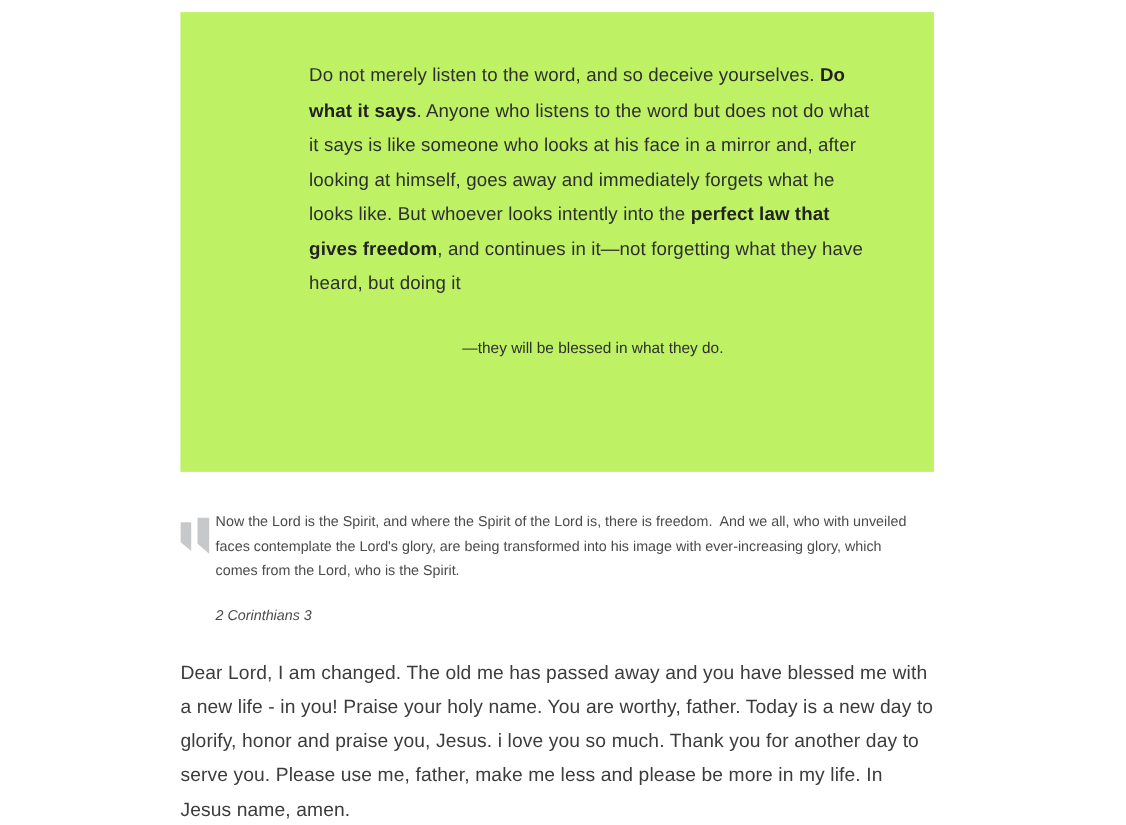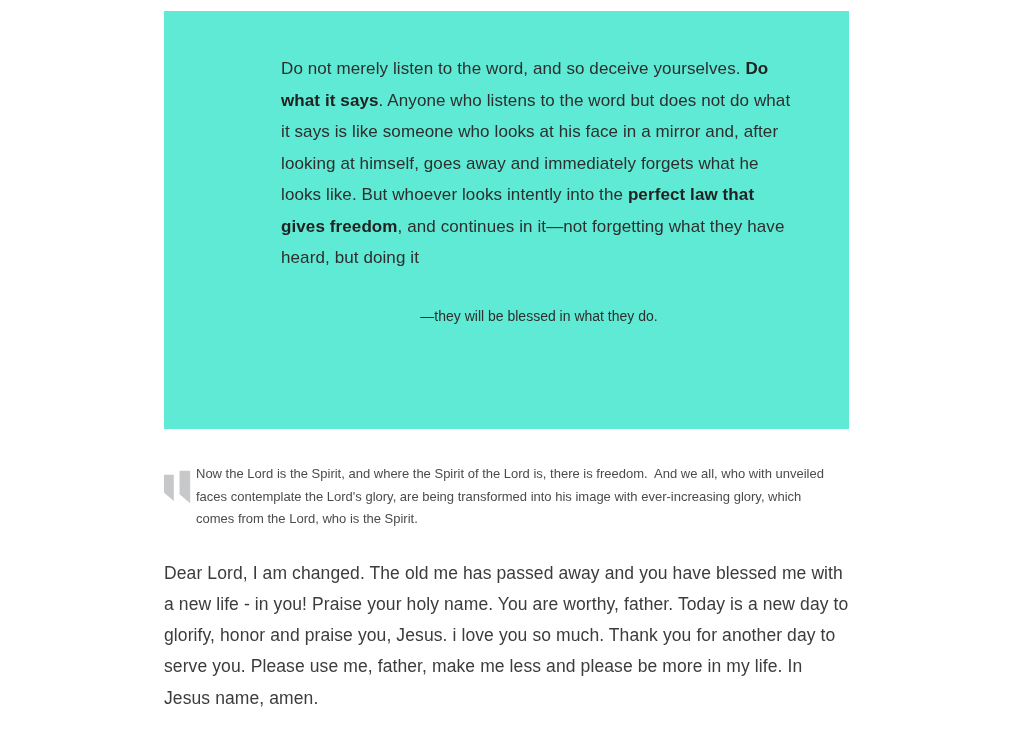--- a/index.html
+++ b/index.html
@@ -15,21 +15,21 @@
     overflow: hidden;
   }
   .content {
     width: 685px;
     margin-left: 164px;
     padding-top: 11px;
   }
 
   
   .scripture-box {
-    background: #5eead4;
+    background: #bef264;
     height: 418px;
     padding: 42px 52px 0 117px;
     overflow: hidden;
   }
   .scripture-passage {
     margin: 0;
     font-size: 17px;
     line-height: 31.5px;
     color: #2e2e2e;
     letter-spacing: 0.1px;
@@ -100,18 +100,19 @@
 
   <figure class="quote-row" style="margin:34px 0 0 0;">
     <span class="quote-icon">
       <svg width="27" height="40" viewBox="0 0 33 40" aria-hidden="true">
         <path d="M0 5 H12 V37 L0 27 Z" fill="#c7c8ca"></path>
         <path d="M19 0 H32 V40 L19 29 Z" fill="#c7c8ca"></path>
       </svg>
     </span>
     <blockquote class="quote-body" style="margin:0;">
       <p class="quote-text">Now the Lord is the Spirit, and where the Spirit of the Lord is, there is freedom.  And we all, who with unveiled faces contemplate the Lord's glory, are being transformed into his image with ever-increasing glory, which comes from the Lord, who is the Spirit.</p>
+      <cite class="quote-citation">2 Corinthians 3</cite>
     </blockquote>
   </figure>
 
   <p class="prayer">Dear Lord, I am changed. The old me has passed away and you have blessed me with a new life - in you! Praise your holy name. You are worthy, father. Today is a new day to glorify, honor and praise you, Jesus. i love you so much. Thank you for another day to serve you. Please use me, father, make me less and please be more in my life. In Jesus name, amen.</p>
 
 </div>
 
 </body></html>

